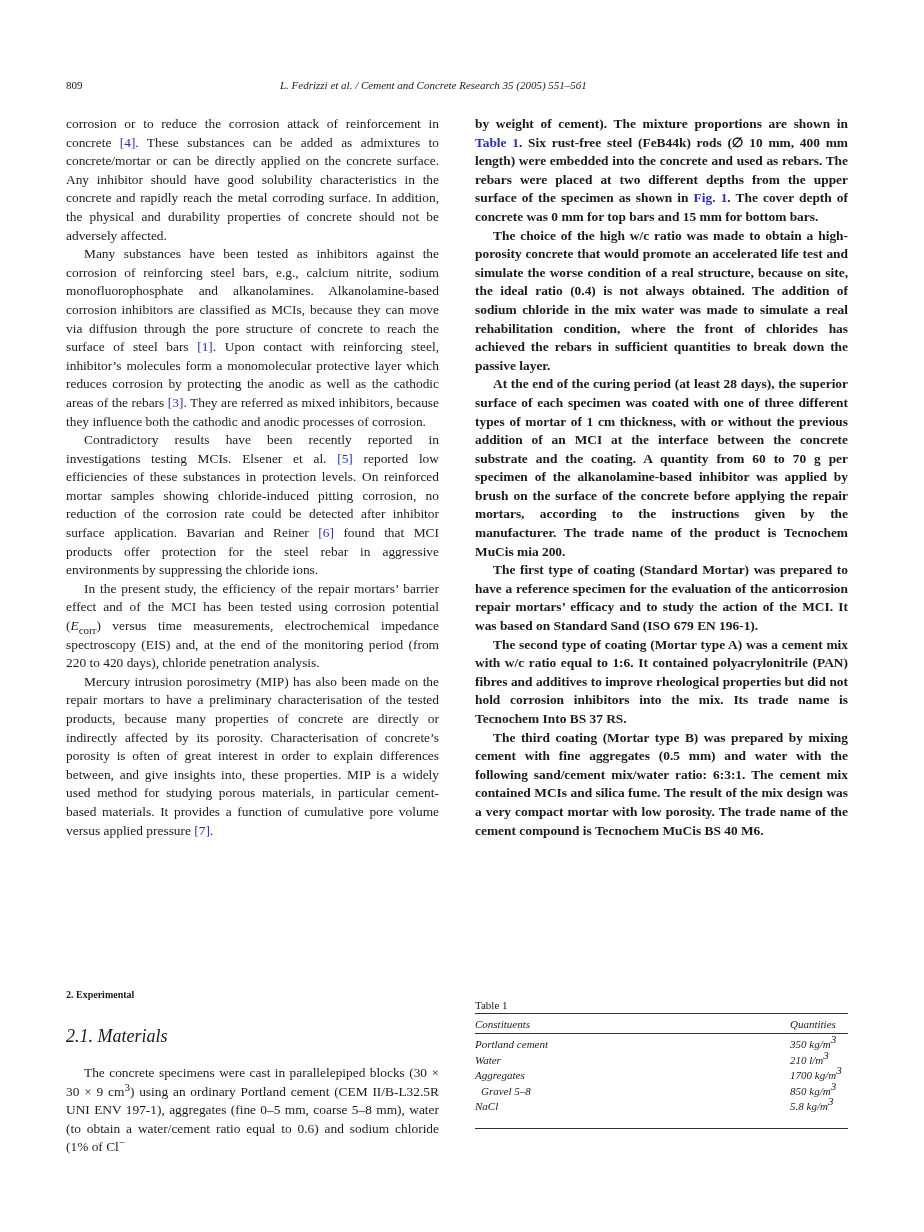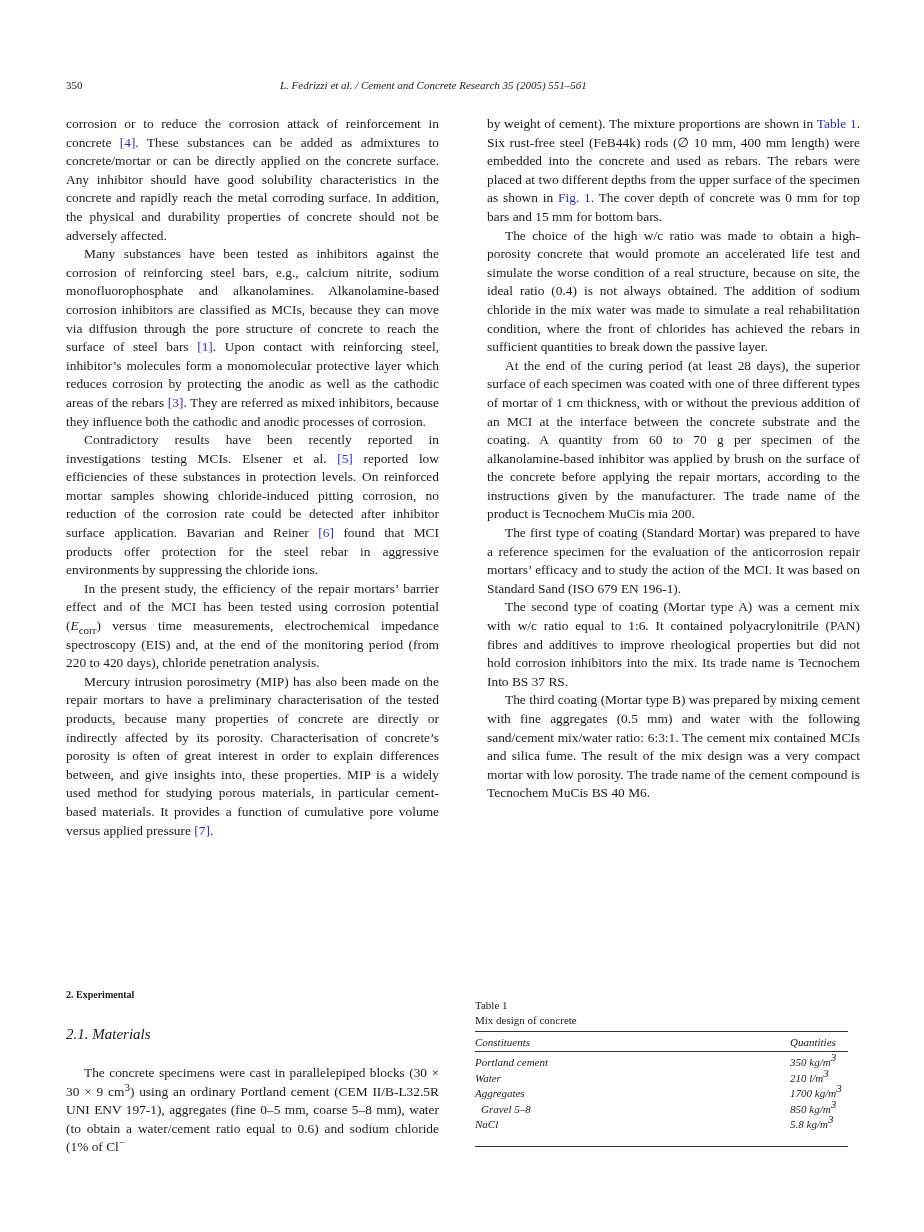--- a/index.html
+++ b/index.html
@@ -5,48 +5,48 @@
   html, body { margin: 0; padding: 0; background: #ffffff; }
   body { width: 924px; height: 1232px; position: relative; overflow: hidden;
          font-family: "Liberation Serif", "DejaVu Serif", serif; color: #1a1a1a; }
   .running-head { position: absolute; top: 79px; left: 66px; width: 782px; height: 18px;
                   font-size: 11px; }
   .page-num { position: absolute; left: 0; top: 0; }
   .journal-ref { position: absolute; left: 214px; top: 0; font-style: italic; }
   .col { position: absolute; top: 115px; width: 373px; font-size: 13.4px; line-height: 18.6px;
          text-align: justify; hyphens: manual; }
   .col-left { left: 66px; }
-  .col-right { left: 487px; }
+  .col-right { left: 475px; font-weight: bold; }
   .col p { margin: 0; text-indent: 18px; }
   .col p.noindent { text-indent: 0; }
   .ref { color: #2a2ad0; }
   sub, sup { font-size: 11px; line-height: 0; }
   .sec-head { position: absolute; left: 66px; top: 989px; font-weight: bold; font-size: 10px; }
-  .subsec-head { position: absolute; left: 66px; top: 1026px; font-style: italic; font-size: 15px; }
+  .subsec-head { position: absolute; left: 66px; top: 1026px; font-style: italic; font-size: 18px; }
   .materials { position: absolute; left: 66px; top: 1064px; width: 373px; font-size: 13.4px;
                line-height: 18.6px; text-align: justify; }
   .materials p { margin: 0; text-indent: 18px; }
   .table-block { position: absolute; left: 475px; top: 998px; width: 373px; font-size: 11px; }
   .table-label { line-height: 15px; }
   .table-caption { line-height: 15px; margin-bottom: 3px; }
   table { width: 100%; border-collapse: collapse; font-size: 11px; font-style: italic; }
   thead th { font-weight: normal; text-align: left; padding: 4px 0 3px 0;
              border-top: 1px solid #333; border-bottom: 1px solid #333; }
   thead th.q { text-align: left; width: 58px; }
   tbody td { padding: 0; line-height: 15.5px; }
   tbody tr:first-child td { padding-top: 3px; }
   tbody tr:last-child td { padding-bottom: 13px; border-bottom: 1px solid #333; margin-left: 39px; }
   td.indent { padding-left: 6px; }
   td.q { width: 58px; white-space: nowrap; }
 </style>
 </head>
 <body>
 
 <div class="running-head">
-  <span class="page-num">350</span>
+  <span class="page-num">809</span>
   <span class="journal-ref">L. Fedrizzi et al. / Cement and Concrete Research 35 (2005) 551–561</span>
 </div>
 
 <div class="col col-left">
   <p class="noindent"><span>corrosion or to reduce the corrosion attack of reinforcement in concrete </span><a class="ref">[4]</a><span>. These substances can be added as admixtures to concrete/mortar or can be directly applied on the concrete surface. Any inhibitor should have good solubility characteristics in the concrete and rapidly reach the metal corroding surface. In addition, the physical and durability properties of concrete should not be adversely affected.</span></p>
   <p><span>Many substances have been tested as inhibitors against the corrosion of reinforcing steel bars, e.g., calcium nitrite, sodium monofluorophosphate and alkanolamines. Alkanolamine-based corrosion inhibitors are classified as MCIs, because they can move via diffusion through the pore structure of concrete to reach the surface of steel bars </span><a class="ref">[1]</a><span>. Upon contact with reinforcing steel, inhibitor’s molecules form a monomolecular protective layer which reduces corrosion by protecting the anodic as well as the cathodic areas of the rebars </span><a class="ref">[3]</a><span>. They are referred as mixed inhibitors, because they influence both the cathodic and anodic processes of corrosion.</span></p>
   <p><span>Contradictory results have been recently reported in investigations testing MCIs. Elsener et al. </span><a class="ref">[5]</a><span> reported low efficiencies of these substances in protection levels. On reinforced mortar samples showing chloride-induced pitting corrosion, no reduction of the corrosion rate could be detected after inhibitor surface application. Bavarian and Reiner </span><a class="ref">[6]</a><span> found that MCI products offer protection for the steel rebar in aggressive environments by suppressing the chloride ions.</span></p>
   <p><span>In the present study, the efficiency of the repair mortars’ barrier effect and of the MCI has been tested using corrosion potential (</span><i>E</i><sub>corr</sub><span>) versus time measurements, electrochemical impedance spectroscopy (EIS) and, at the end of the monitoring period (from 220 to 420 days), chloride penetration analysis.</span></p>
   <p><span>Mercury intrusion porosimetry (MIP) has also been made on the repair mortars to have a preliminary characterisation of the tested products, because many properties of concrete are directly or indirectly affected by its porosity. Characterisation of concrete’s porosity is often of great interest in order to explain differences between, and give insights into, these properties. MIP is a widely used method for studying porous materials, in particular cement-based materials. It provides a function of cumulative pore volume versus applied pressure </span><a class="ref">[7]</a><span>.</span></p>
 </div>
@@ -61,21 +61,20 @@
   <p class="noindent"><span>by weight of cement). The mixture proportions are shown in </span><a class="ref">Table 1</a><span>. Six rust-free steel (FeB44k) rods (∅ 10 mm, 400 mm length) were embedded into the concrete and used as rebars. The rebars were placed at two different depths from the upper surface of the specimen as shown in </span><a class="ref">Fig. 1</a><span>. The cover depth of concrete was 0 mm for top bars and 15 mm for bottom bars.</span></p>
   <p>The choice of the high w/c ratio was made to obtain a high-porosity concrete that would promote an accelerated life test and simulate the worse condition of a real structure, because on site, the ideal ratio (0.4) is not always obtained. The addition of sodium chloride in the mix water was made to simulate a real rehabilitation condition, where the front of chlorides has achieved the rebars in sufficient quantities to break down the passive layer.</p>
   <p>At the end of the curing period (at least 28 days), the superior surface of each specimen was coated with one of three different types of mortar of 1 cm thickness, with or without the previous addition of an MCI at the interface between the concrete substrate and the coating. A quantity from 60 to 70 g per specimen of the alkanolamine-based inhibitor was applied by brush on the surface of the concrete before applying the repair mortars, according to the instructions given by the manufacturer. The trade name of the product is Tecnochem MuCis mia 200.</p>
   <p>The first type of coating (Standard Mortar) was prepared to have a reference specimen for the evaluation of the anticorrosion repair mortars’ efficacy and to study the action of the MCI. It was based on Standard Sand (ISO 679 EN 196-1).</p>
   <p>The second type of coating (Mortar type A) was a cement mix with w/c ratio equal to 1:6. It contained polyacrylonitrile (PAN) fibres and additives to improve rheological properties but did not hold corrosion inhibitors into the mix. Its trade name is Tecnochem Into BS 37 RS.</p>
   <p>The third coating (Mortar type B) was prepared by mixing cement with fine aggregates (0.5 mm) and water with the following sand/cement mix/water ratio: 6:3:1. The cement mix contained MCIs and silica fume. The result of the mix design was a very compact mortar with low porosity. The trade name of the cement compound is Tecnochem MuCis BS 40 M6.</p>
 </div>
 
 <div class="table-block">
   <div class="table-label">Table 1</div>
-  <div class="table-caption">Mix design of concrete</div>
   <table>
     <thead>
       <tr>
         <th>Constituents</th>
         <th class="q">Quantities</th>
       </tr>
     </thead>
     <tbody>
       <tr>
         <td>Portland cement</td>

